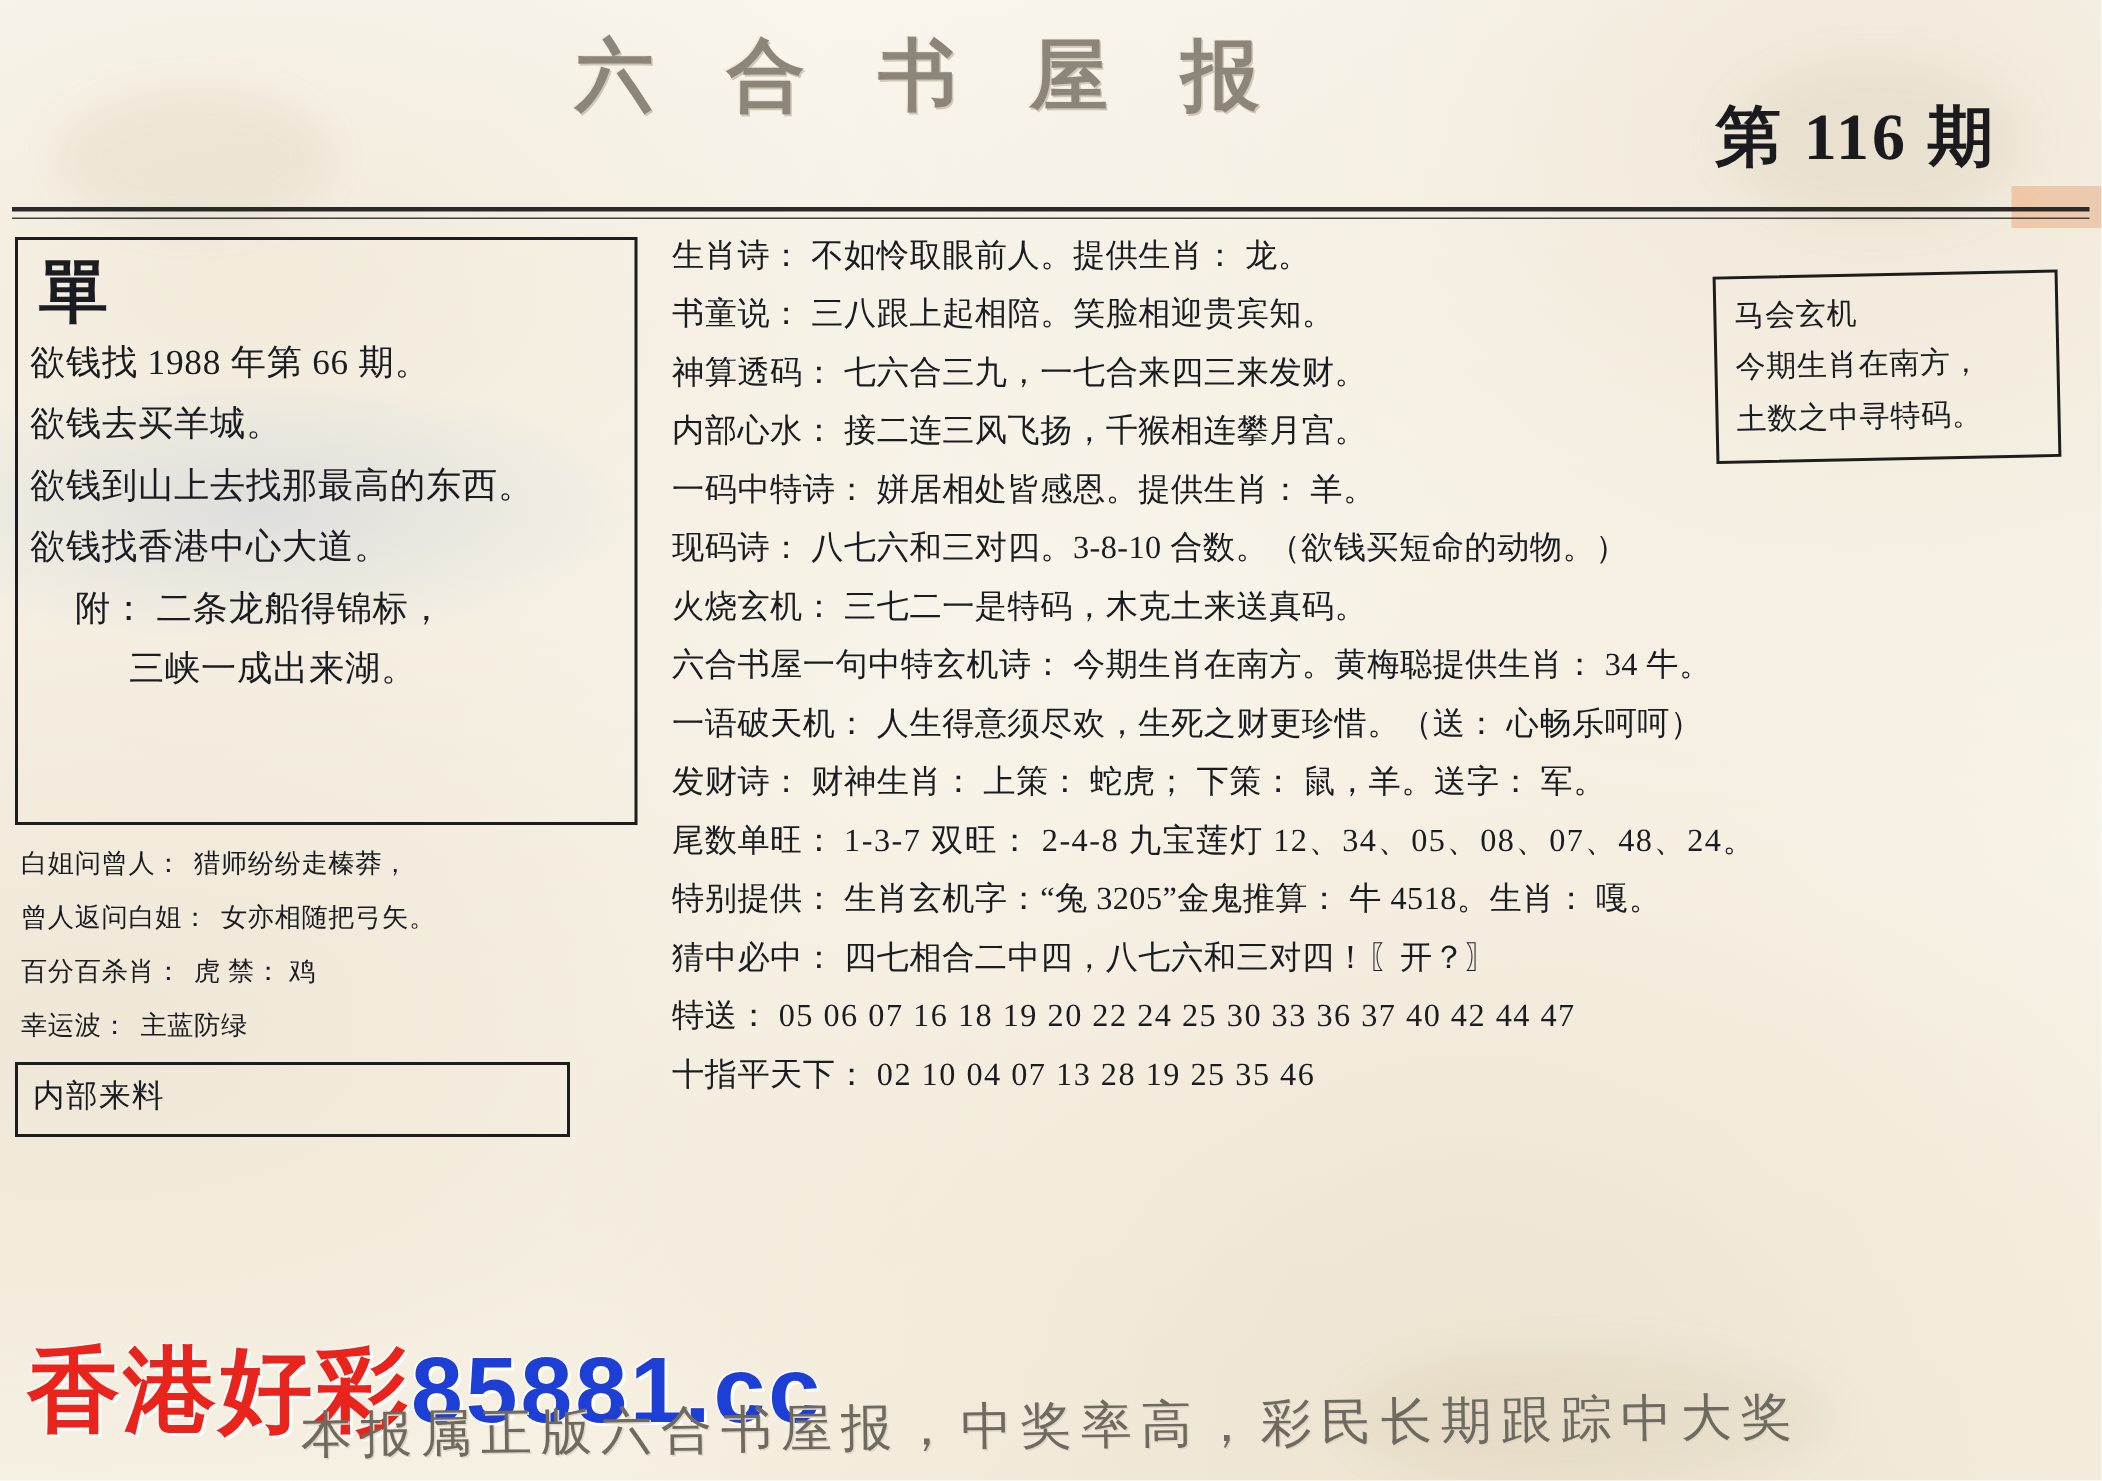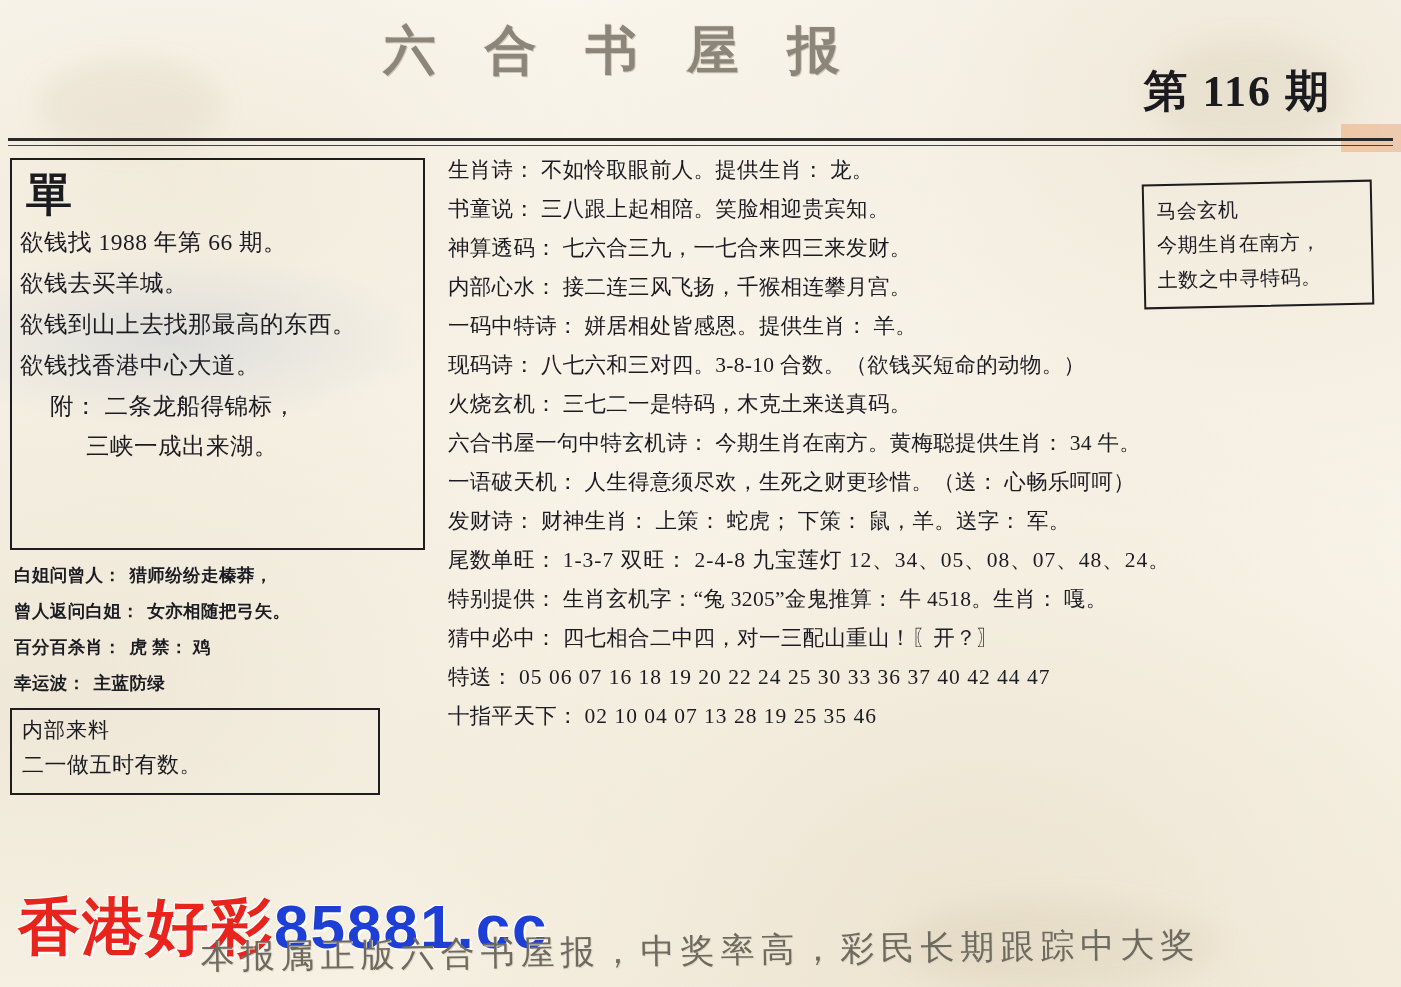--- a/index.html
+++ b/index.html
@@ -124,21 +124,20 @@
 
   .small-lines {
     margin-top: 8px;
     padding-left: 4px;
   }
   .small-line {
     font-size: 17.5px;
     line-height: 2.05;
     letter-spacing: 0.4px;
     white-space: nowrap;
-    font-weight: bold;
   }
   .small-line .lbl { }
   .small-line .val { margin-left: 8px; }
 
   .box-inner {
     margin-top: 6px;
     border: 2px solid #1d1d1d;
     width: 370px;
     box-sizing: border-box;
     padding: 6px 10px 10px 10px;
@@ -288,38 +287,37 @@
       <div class="small-line">
         <span class="lbl">百分百杀肖：</span><span class="val">虎  禁： 鸡</span>
       </div>
       <div class="small-line">
         <span class="lbl">幸运波：</span><span class="val">主蓝防绿</span>
       </div>
     </div>
 
     <div class="box-inner">
       <div class="box-inner-title">内部来料</div>
-      <div class="box-inner-line">二一做五时有数。</div>
     </div>
   </div>
 
   <div class="mid-col">
     <div class="mid-line"><span class="lbl">生肖诗：</span> <span>不如怜取眼前人。提供生肖： 龙。</span></div>
     <div class="mid-line"><span class="lbl">书童说：</span> <span>三八跟上起相陪。笑脸相迎贵宾知。</span></div>
     <div class="mid-line"><span class="lbl">神算透码：</span> <span>七六合三九，一七合来四三来发财。</span></div>
     <div class="mid-line"><span class="lbl">内部心水：</span> <span>接二连三风飞扬，千猴相连攀月宫。</span></div>
     <div class="mid-line"><span class="lbl">一码中特诗：</span> <span>姘居相处皆感恩。提供生肖： 羊。</span></div>
     <div class="mid-line"><span class="lbl">现码诗：</span> <span>八七六和三对四。3-8-10 合数。（欲钱买短命的动物。）</span></div>
     <div class="mid-line"><span class="lbl">火烧玄机：</span> <span>三七二一是特码，木克土来送真码。</span></div>
     <div class="mid-line"><span class="lbl">六合书屋一句中特玄机诗：</span> <span>今期生肖在南方。黄梅聪提供生肖： 34 牛。</span></div>
     <div class="mid-line"><span class="lbl">一语破天机：</span> <span>人生得意须尽欢，生死之财更珍惜。（送： 心畅乐呵呵）</span></div>
     <div class="mid-line"><span class="lbl">发财诗：</span> <span>财神生肖： 上策： 蛇虎； 下策： 鼠，羊。送字： 军。</span></div>
     <div class="mid-line"><span class="lbl">尾数单旺：</span> <span class="num-seq">1-3-7 双旺： 2-4-8 九宝莲灯 12、34、05、08、07、48、24。</span></div>
     <div class="mid-line"><span class="lbl">特别提供：</span> <span>生肖玄机字：“兔 3205”金鬼推算： 牛 4518。生肖： 嘎。</span></div>
-    <div class="mid-line"><span class="lbl">猜中必中：</span> <span>四七相合二中四，对一三配山重山！〖开？〗</span></div>
+    <div class="mid-line"><span class="lbl">猜中必中：</span> <span>四七相合二中四，八七六和三对四！〖开？〗</span></div>
     <div class="mid-line"><span class="lbl">特送：</span> <span class="num-seq">05 06 07 16 18 19 20 22 24 25 30 33 36 37 40 42 44 47</span></div>
     <div class="mid-line"><span class="lbl">十指平天下：</span> <span class="num-seq">02 10 04 07 13 28 19 25 35 46</span></div>
   </div>
 
   <div class="right-box">
     <div class="right-line">马会玄机</div>
     <div class="right-line">今期生肖在南方，</div>
     <div class="right-line">土数之中寻特码。</div>
   </div>
 

